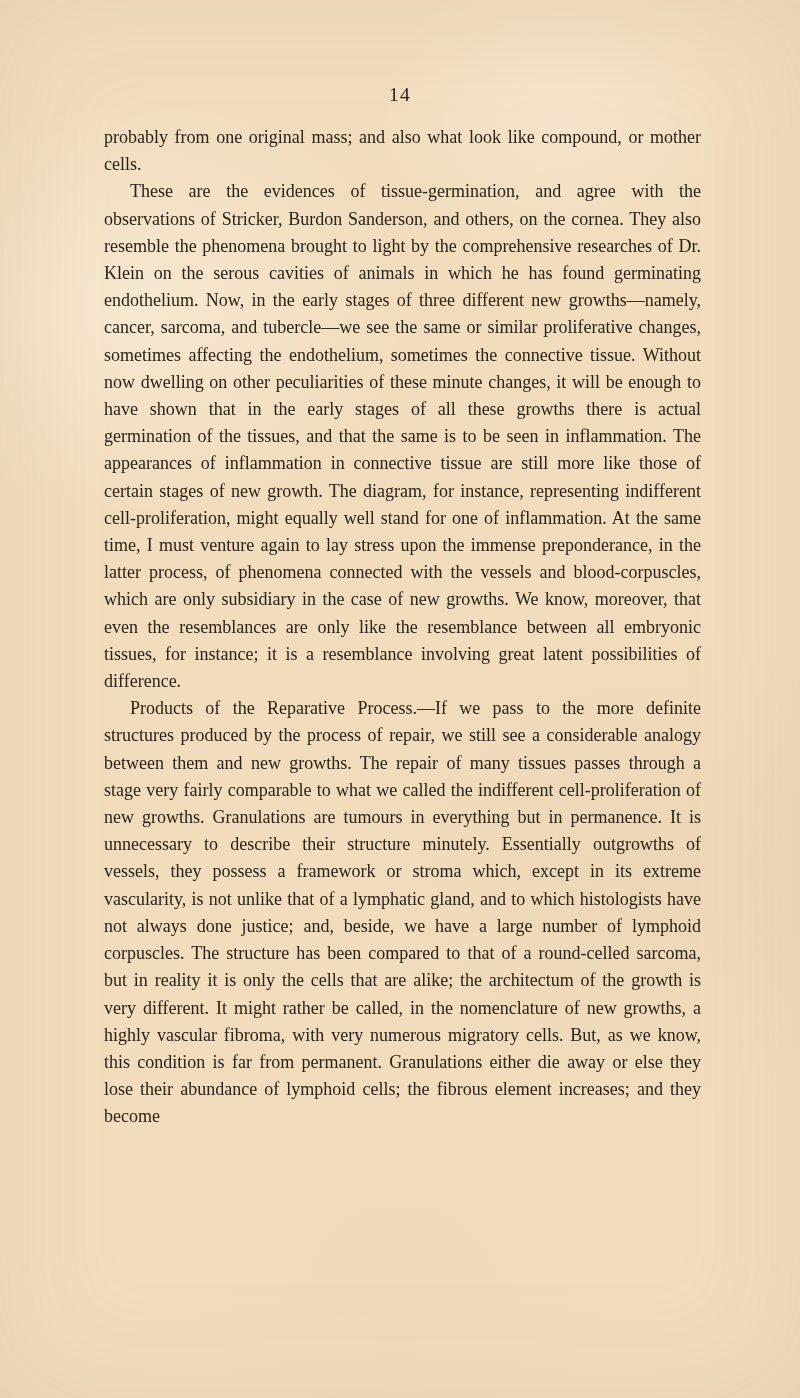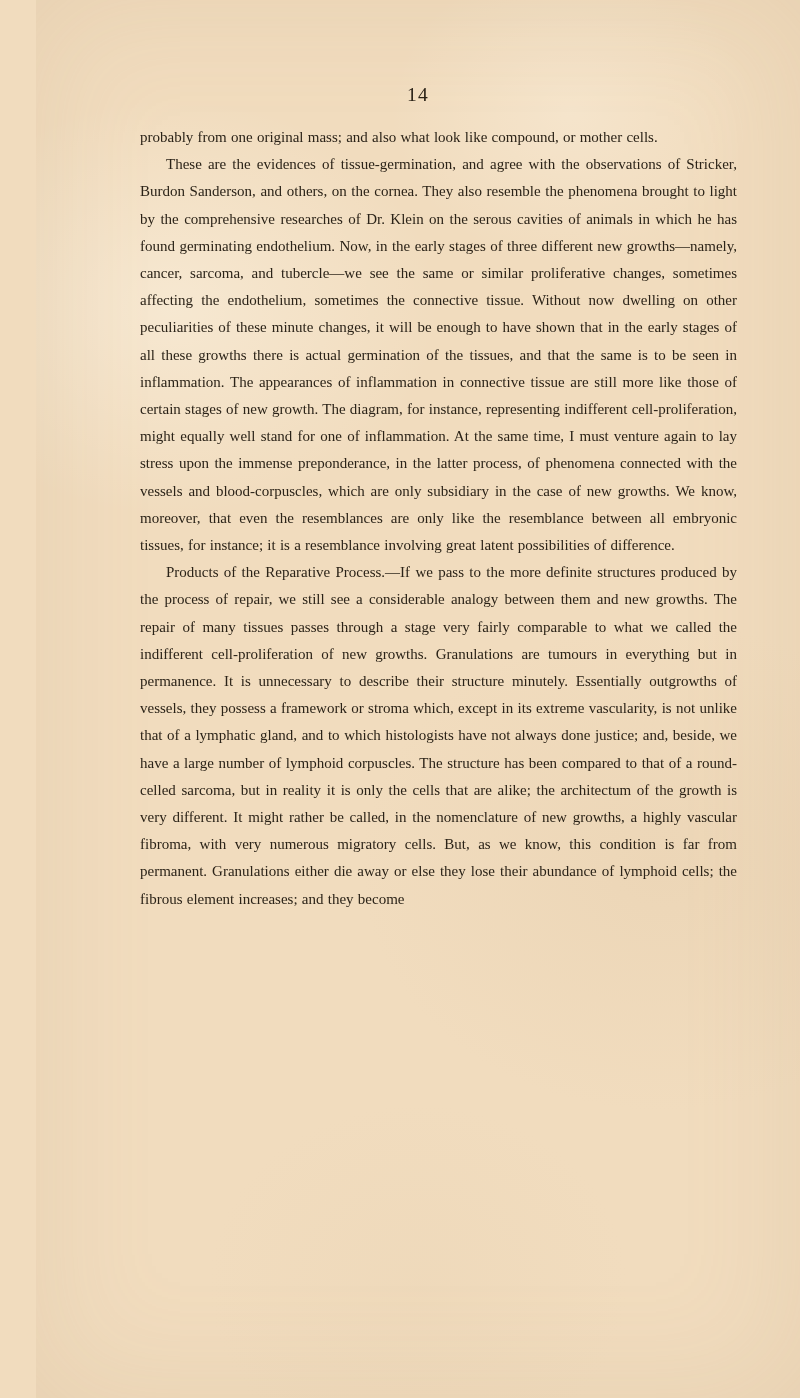--- a/index.html
+++ b/index.html
@@ -30,21 +30,20 @@
   .vignette {
     position: absolute;
     inset: 0;
     pointer-events: none;
     box-shadow: inset 0 0 120px rgba(180,150,110,0.16);
   }
 
   .page {
     position: absolute;
     inset: 0;
-    margin-left: 36px;
   }
 
   .folio {
     position: absolute;
     top: 84px;
     left: 0;
     right: 0;
     text-align: center;
     font-size: 19.5px;
     letter-spacing: 1.2px;
@@ -53,21 +52,21 @@
 
   .textblock {
     position: absolute;
     top: 124px;
     left: 104px;
     width: 597px;
   }
 
   p.para {
     margin: 0;
-    font-size: 15px;
+    font-size: 18px;
     line-height: 27.2px;
     text-align: justify;
     text-align-last: left;
     color: #2b2318;
     word-spacing: 0.5px;
     -webkit-font-smoothing: antialiased;
   }
   p.para + p.para {
     margin-top: 0;
   }

